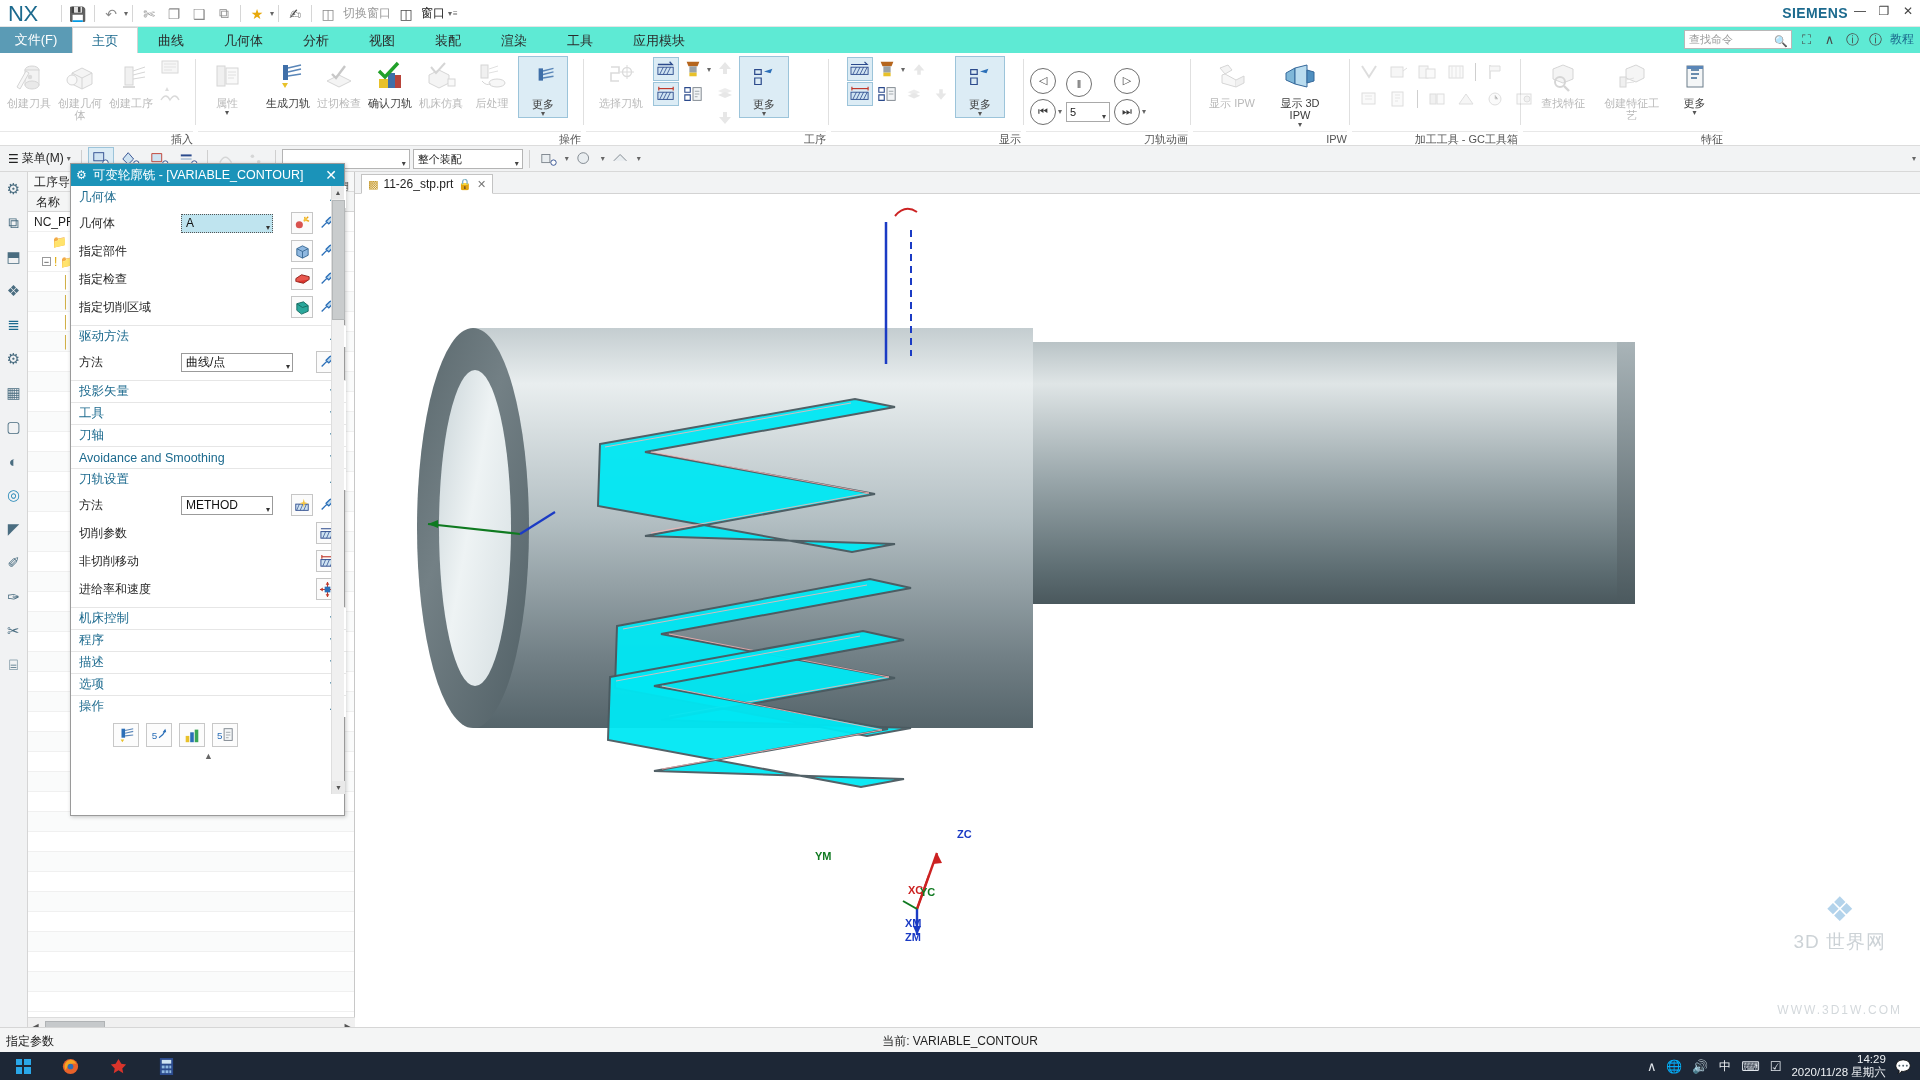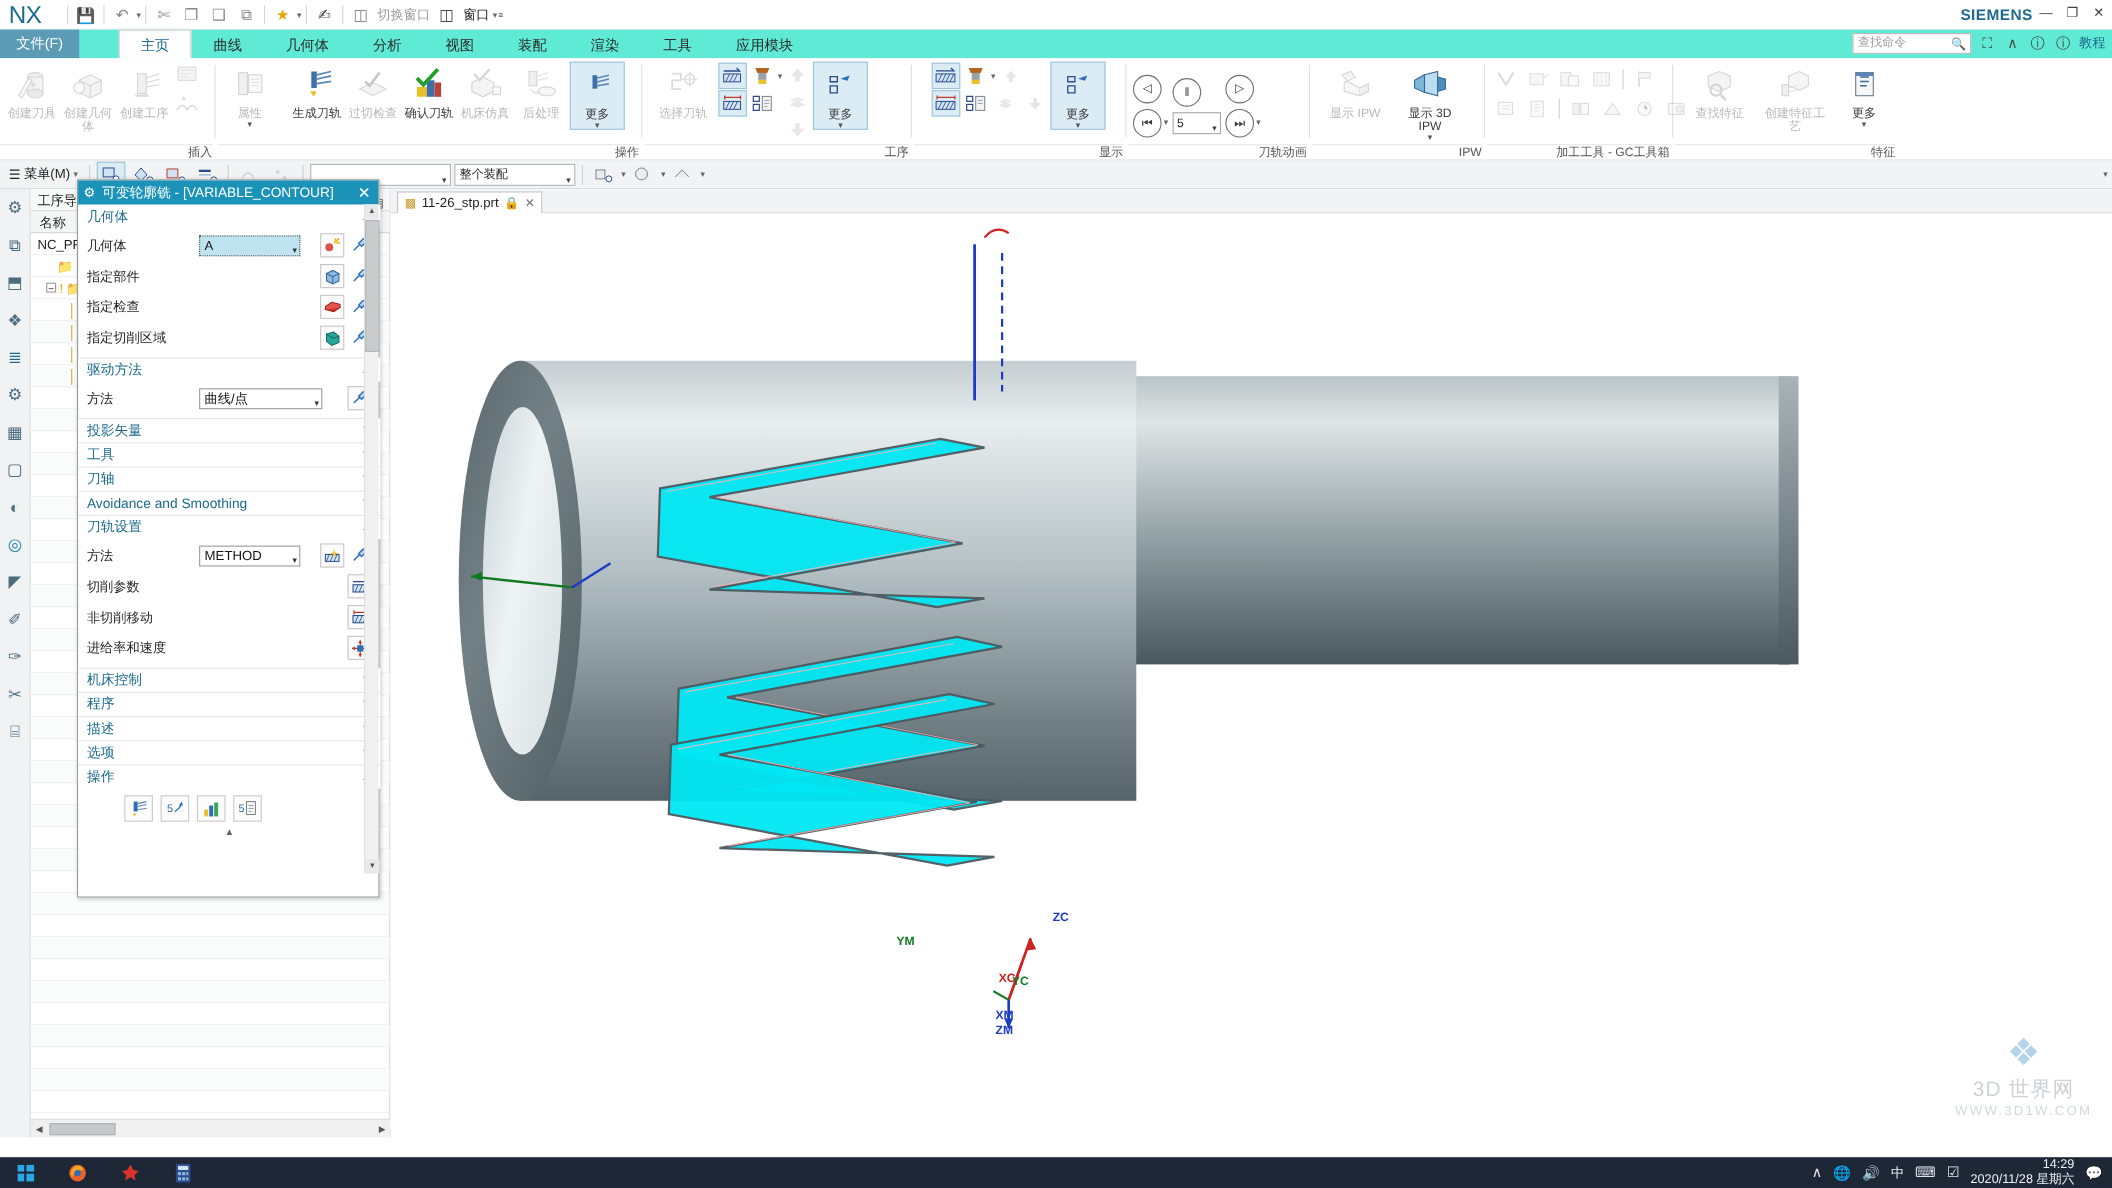--- a/index.html
+++ b/index.html
@@ -49,21 +49,21 @@
     background: #5eead4; display: flex; align-items: stretch;
   }
   .file-tab {
     width: 72px; background: #5b9bb5; color: #fff; display: flex;
     align-items: center; justify-content: center; font-size: 13px;
   }
   .rtab {
     padding: 0 19px; display: flex; align-items: center; font-size: 13px;
     color: #2b2b2b; border: 1px solid transparent; border-bottom: none;
   }
-  .rtab.active { background: #ffffff; color: #1c6a8e; border-color: #d3d3d3; position: relative; top: 0; margin-left: 36px; }
+  .rtab.active { background: #ffffff; color: #1c6a8e; border-color: #d3d3d3; position: relative; top: 0; }
   .rtabs-right { position: absolute; right: 6px; top: 3px; display: flex; align-items: center; gap: 6px; }
   .searchbox {
     width: 108px; height: 19px; border: 1px solid #b8b8b8; background: #fff;
     font-size: 11px; color: #9b9b9b; padding: 0 18px 0 4px; line-height: 17px; position: relative;
   }
   .searchbox .mag { position: absolute; right: 3px; top: 2px; color: #6b6b6b; font-size: 11px; }
   .ricon { color: #4a4a4a; font-size: 13px; width: 17px; text-align: center; }
   .tut { font-size: 12px; color: #1c6a8e; text-align: center; }
 
   
@@ -203,21 +203,21 @@
 
   svg.zig { position: absolute; left: 0; top: 0; width: 1565px; height: 833px; pointer-events: none; }
 
   
   .triad-lbl { position: absolute; font-size: 11px; font-weight: bold; }
 
   
   .wm { position: absolute; right: 18px; bottom: 10px; text-align: center; opacity: .5; }
   .wm-cube { font-size: 34px; color: #6aa9d8; }
   .wm-t1 { font-size: 19px; color: #9aa6ae; letter-spacing: 1px; }
-  .wm-t2 { font-size: 12px; color: #a8b2b9; letter-spacing: 2px; }
+  .wm-t2 { font-size: 12px; color: #a8b2b9; letter-spacing: 2px; margin-top: 48px; }
 
   
   .dlg {
     position: absolute; left: 70px; top: 163px; width: 275px; height: 653px;
     background: #ffffff; border: 1px solid #9a9a9a;
     box-shadow: 1px 1px 4px rgba(0,0,0,.22); z-index: 40;
   }
   .dlg-title {
     height: 22px; background: #1b93b9; color: #fff; display: flex; align-items: center;
     padding: 0 5px; font-size: 12.5px; gap: 6px;
@@ -1296,20 +1296,24 @@
     </div>
 
     <div class="dlg-scroll">
       <div class="ds-up">▲</div>
       <div class="ds-thumb"></div>
       <div class="ds-dn" style="position:absolute; bottom:0; left:0; width:13px;">▼</div>
     </div>
 
   </div>
 
+  <div class="statusbar">
+    <div class="sb-left">指定参数</div>
+    <div class="sb-mid">当前: VARIABLE_CONTOUR</div>
+  </div>
 
   <div class="taskbar">
     <div class="start">
       <div class="winlogo">
           <i></i>
           <i></i>
           <i></i>
           <i></i>
         </div>
     </div>

